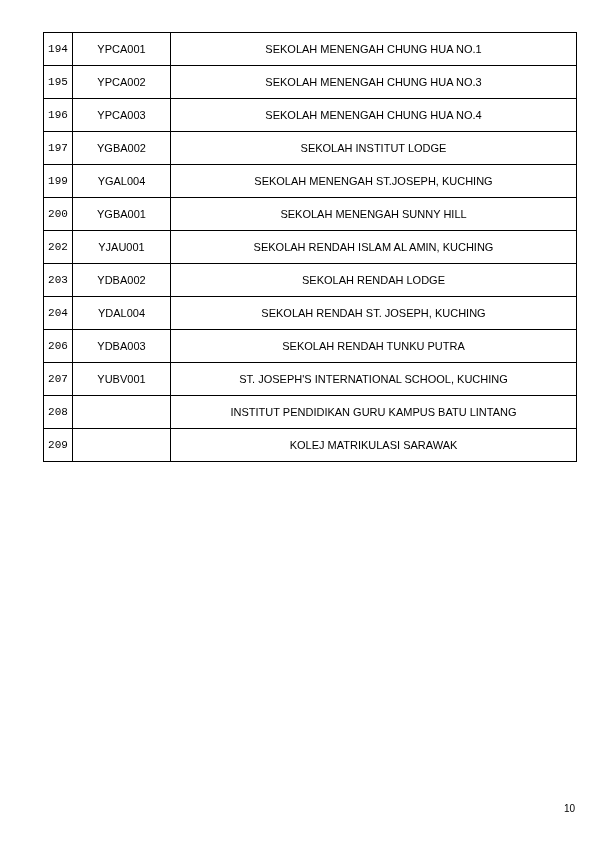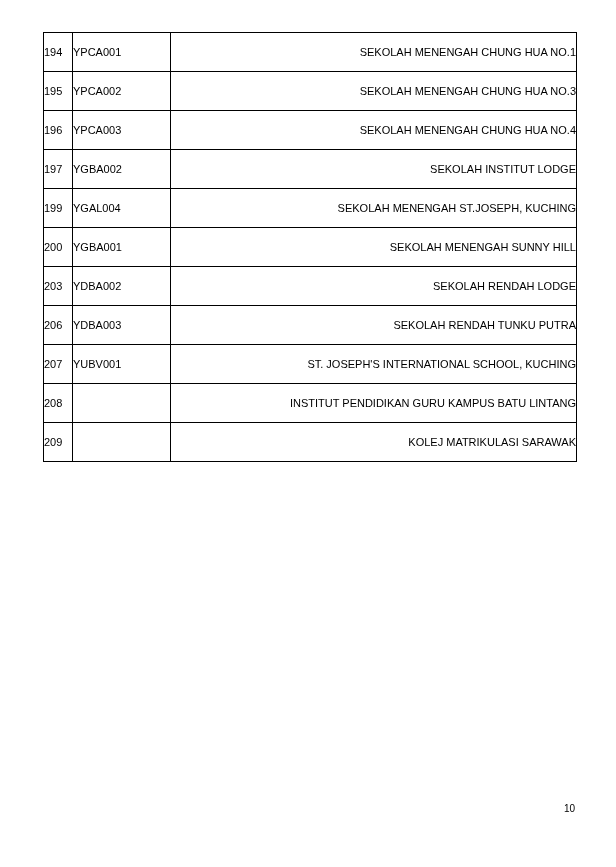--- a/index.html
+++ b/index.html
@@ -28,23 +28,23 @@
   table.school-table td {
     border: 1px solid #000000;
     font-size: 11px;
     line-height: 1;
     height: 25.8px;
     padding: 0;
     overflow: hidden;
     white-space: nowrap;
     vertical-align: middle;
   }
-  td.col-no   { width: 28px;  text-align: left; }
-  td.col-code { width: 97px;  }
-  td.col-name { width: 405px; text-align: right; padding-left: 7px; }
+  td.col-no   { width: 28px;  text-align: center; font-family: Liberation Mono, monospace; }
+  td.col-code { width: 97px;  text-align: center; }
+  td.col-name { width: 405px; text-align: center; padding-left: 7px; }
   .page-number {
     position: absolute;
     left: 564px;
     top: 803px;
     font-size: 10px;
     color: #000000;
   }
 </style>
 </head>
 <body>
@@ -77,23 +77,33 @@
           <td class="col-no">199</td>
           <td class="col-code">YGAL004</td>
           <td class="col-name">SEKOLAH MENENGAH ST.JOSEPH, KUCHING</td>
         </tr>
         <tr>
           <td class="col-no">200</td>
           <td class="col-code">YGBA001</td>
           <td class="col-name">SEKOLAH MENENGAH SUNNY HILL</td>
         </tr>
         <tr>
+          <td class="col-no">202</td>
+          <td class="col-code">YJAU001</td>
+          <td class="col-name">SEKOLAH RENDAH ISLAM AL AMIN, KUCHING</td>
+        </tr>
+        <tr>
           <td class="col-no">203</td>
           <td class="col-code">YDBA002</td>
           <td class="col-name">SEKOLAH RENDAH LODGE</td>
+        </tr>
+        <tr>
+          <td class="col-no">204</td>
+          <td class="col-code">YDAL004</td>
+          <td class="col-name">SEKOLAH RENDAH ST. JOSEPH, KUCHING</td>
         </tr>
         <tr>
           <td class="col-no">206</td>
           <td class="col-code">YDBA003</td>
           <td class="col-name">SEKOLAH RENDAH TUNKU PUTRA</td>
         </tr>
         <tr>
           <td class="col-no">207</td>
           <td class="col-code">YUBV001</td>
           <td class="col-name">ST. JOSEPH'S INTERNATIONAL SCHOOL, KUCHING</td>

